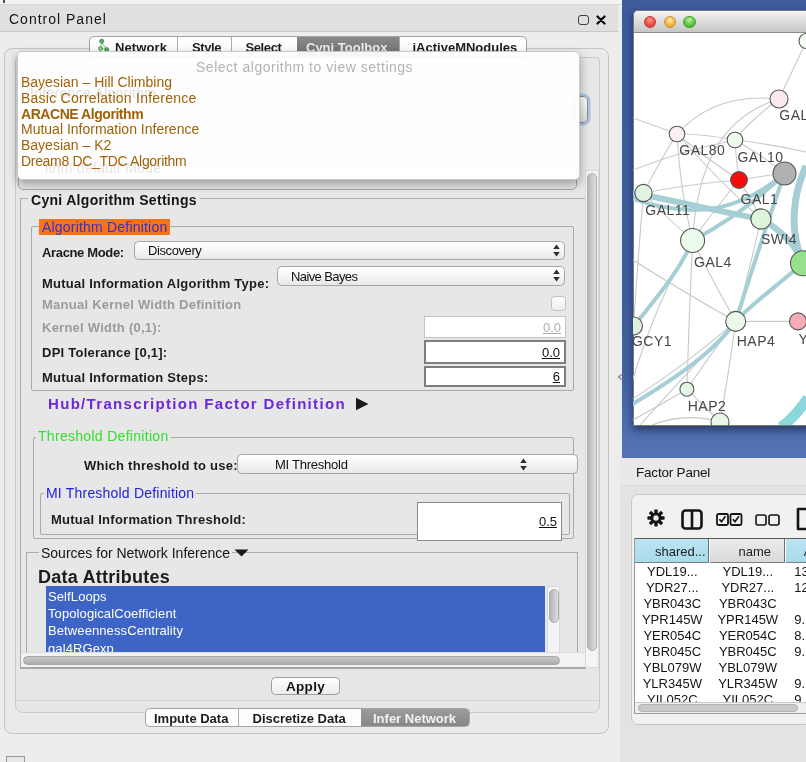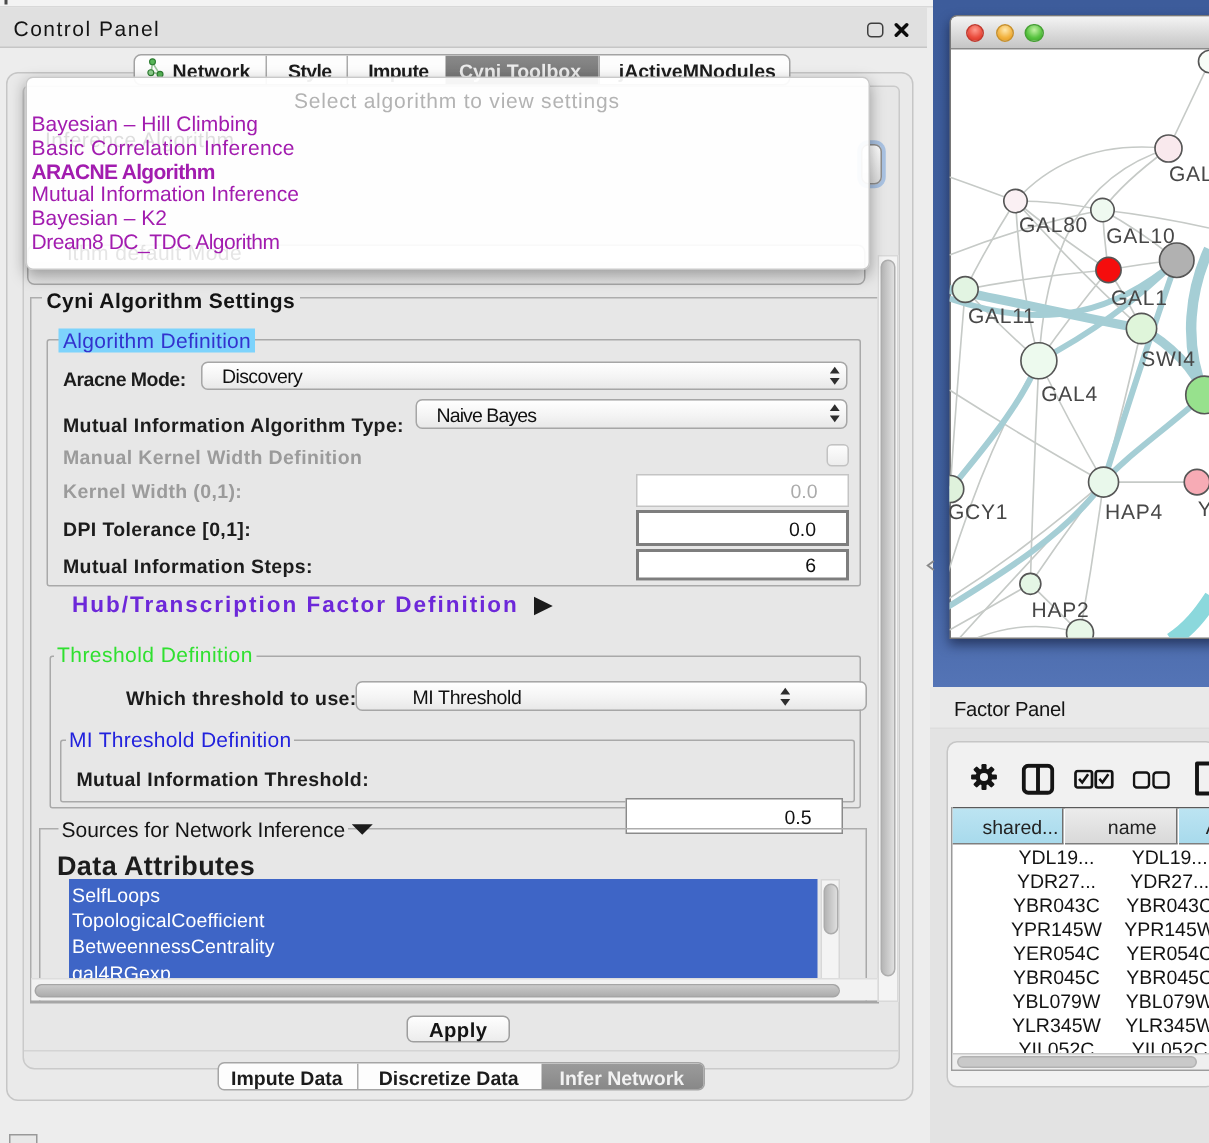--- a/index.html
+++ b/index.html
@@ -5,22 +5,22 @@
   * { margin:0; padding:0; box-sizing:border-box; }
   html,body { width:806px; height:762px; overflow:hidden; font-family:"Liberation Sans", sans-serif; background:#EDEDED; }
   .abs { position:absolute; }
   #stage { position:relative; width:806px; height:762px; }
   .lbl13 { font-size:13px; font-weight:bold; color:#1c1c1c; letter-spacing:0.25px; }
   .t14 { font-size:14px; color:#141414; letter-spacing:0.2px; }
   .combo { position:absolute; background:linear-gradient(#FFFFFF,#F4F4F4 55%,#E8E8E8); border:1px solid #A6A6A6; border-radius:4.5px; font-size:13px; color:#101010; display:flex; align-items:center; }
   .combo::after { content:""; position:absolute; right:6px; top:50%; width:9px; height:12px; transform:translateY(-50%);
      background:
        linear-gradient(to bottom, transparent 0, transparent 0) no-repeat; }
-  .field { position:absolute; background:#FFFFFF; font-size:13px; color:#111; text-align:right; padding-right:20px; display:flex; align-items:center; justify-content:flex-end; }
-  .trow { position:relative; height:16px; line-height:16px;margin-left:32px; }
+  .field { position:absolute; background:#FFFFFF; font-size:13px; color:#111; text-align:right; padding-right:4px; display:flex; align-items:center; justify-content:flex-end;text-decoration:underline; }
+  .trow { position:relative; height:16px; line-height:16px; }
   .trow .c1 { position:absolute; left:0; width:74px; text-align:center; }
   .trow .c2 { position:absolute; left:75px; width:75px; text-align:center; }
   .trow .c3 { position:absolute; left:159px; }
 </style>
 </head>
 <body>
 <div id="stage">
 
   <div class="abs" style="left:0;top:0;width:806px;height:5px;background:#F3F3F3;border-bottom:1px solid #D8D8D8;"></div>
   <div class="abs" style="left:3px;top:0;width:2px;height:3px;background:#4a4a4a;"></div>
@@ -45,31 +45,31 @@
     <div style="position:absolute;left:309.3px;top:0;width:128.2px;height:21px;border-left:1px solid #ABABAB;"></div>
   </div>
   <svg class="abs" style="left:97px;top:37.5px;" width="14" height="15" viewBox="0 0 15 16">
     <path d="M5 4 L4 11 M5 4 L10 12 M4 11 L10 12" stroke="#9ec79e" stroke-width="1.2" fill="none"></path>
     <circle cx="5" cy="3.4" r="2.1" fill="#57b657" stroke="#2e7d32" stroke-width="0.8"></circle>
     <circle cx="3.8" cy="11.2" r="2.1" fill="#8fd08f" stroke="#2e7d32" stroke-width="0.8"></circle>
     <circle cx="10.4" cy="12.3" r="2.1" fill="#57b657" stroke="#2e7d32" stroke-width="0.8"></circle>
   </svg>
   <div class="abs lbl13" style="left:115px;top:40px;letter-spacing:0.1px;">Network</div>
   <div class="abs lbl13" style="left:192px;top:40px;letter-spacing:-0.4px;">Style</div>
-  <div class="abs lbl13" style="left:245.5px;top:40px;letter-spacing:-0.4px;">Impute</div>
+  <div class="abs lbl13" style="left:245.5px;top:40px;letter-spacing:-0.4px;">Select</div>
   <div class="abs lbl13" style="left:306px;top:40px;letter-spacing:0;color:#ECECEC;">Cyni Toolbox</div>
   <div class="abs lbl13" style="left:412.5px;top:40px;letter-spacing:0;">jActiveMNodules</div>
 
   <div class="abs" style="left:18px;top:163px;width:559px;height:27px;background:linear-gradient(#FDFDFD,#E4E4E4);border:1px solid #A8A8A8;border-radius:5px;"></div>
 
   <div class="abs" style="left:20px;top:198px;width:566px;height:470px;border:1px solid #ADADAD;border-right:1px solid #B5B5B5;border-bottom:none;"></div>
   <div class="abs t14" style="left:28px;top:192px;background:#E7E7E7;padding:0 3px;letter-spacing:0.3px;font-weight:bold;">Cyni Algorithm Settings</div>
 
   <div class="abs" style="left:31px;top:226px;width:543px;height:165px;border:1px solid #A9A9A9;border-radius:2px;"></div>
-  <div class="abs t14" style="left:39px;top:219px;background:#7dd3fc;padding:0 3px;color:#3232CE;">Algorithm Definition</div>
+  <div class="abs t14" style="left:39px;top:219px;background:#f97316;padding:0 3px;color:#3232CE;">Algorithm Definition</div>
 
   <div class="abs lbl13" style="left:42px;top:245px;letter-spacing:-0.35px;">Aracne Mode:</div>
   <div class="combo" style="left:134px;top:241px;width:431px;height:19px;">
       <span style="margin-left:13px;letter-spacing:-0.4px;">Discovery</span>
     </div>
   <div class="abs lbl13" style="left:42px;top:266px;letter-spacing:0.25px;margin-top:10px;">Mutual Information Algorithm Type:</div>
   <div class="combo" style="left:277px;top:266px;width:288px;height:20px;">
       <span style="margin-left:13px;letter-spacing:-0.6px;">Naive Bayes</span>
     </div>
   <div class="abs lbl13" style="left:42px;top:297px;color:#9B9B9B;">Manual Kernel Width Definition</div>
@@ -90,21 +90,21 @@
   <div class="abs t14" style="left:36px;top:428px;background:#E7E7E7;padding:0 2px;color:#30E030;letter-spacing:0.3px;">Threshold Definition</div>
 
   <div class="abs lbl13" style="left:84px;top:458px;">Which threshold to use:</div>
   <div class="combo" style="left:237px;top:454px;width:341px;height:20px;padding-left:24px;">
       <span style="margin-left:13px;letter-spacing:-0.25px;">MI Threshold</span>
     </div>
 
   <div class="abs" style="left:40px;top:493px;width:530px;height:42px;border:1px solid #A9A9A9;border-radius:2px;"></div>
   <div class="abs t14" style="left:44px;top:485px;background:#E7E7E7;padding:0 2px;color:#2222DD;">MI Threshold Definition</div>
   <div class="abs lbl13" style="left:51px;top:512px;">Mutual Information Threshold:</div>
-  <div class="field" style="left:417px;top:532px;width:145px;height:24px;border:1.5px solid #8A8A8A;">0.5</div>
+  <div class="field" style="left:417px;top:502px;width:145px;height:39px;border:1.5px solid #8A8A8A;">0.5</div>
 
   <div class="abs" style="left:26px;top:552px;width:552px;height:116px;border:1px solid #A9A9A9;border-top:1px solid #ADADAD;border-bottom:none;"></div>
   <div class="abs t14" style="left:39px;top:545px;background:#E7E7E7;padding:0 2px;letter-spacing:0;">Sources for Network Inference</div>
   <svg class="abs" style="left:234px;top:549px;" width="15" height="8" viewBox="0 0 15 8">
       <path d="M0.5 0.5 L14.5 0.5 L7.5 7.5 Z" fill="#1b1b1b"></path>
     </svg>
   <div class="abs lbl13" style="left:38px;top:567px;font-size:18px;">Data Attributes</div>
 
   <div class="abs" style="left:46px;top:586px;width:499px;height:67px;background:#3E65C6;overflow:hidden;">
     <div style="position:absolute;left:2px;top:1.5px;color:#FFFFFF;font-size:13px;letter-spacing:0.1px;line-height:17.4px;">SelfLoops<br>TopologicalCoefficient<br>BetweennessCentrality<br>gal4RGexp</div>
@@ -145,21 +145,21 @@
       <path d="M4.5 0.5 L7.8 5 L1.2 5 Z" fill="#2d2d2d"></path>
       <path d="M4.5 12.5 L7.8 8 L1.2 8 Z" fill="#2d2d2d"></path>
     </svg>
 
   <div class="abs" style="left:574px;top:96px;width:14px;height:27px;border-radius:5px;box-shadow:0 0 0 2.5px #A9C2E2;background:linear-gradient(#FFFFFF,#DCDCDC);border:1px solid #8E8E8E;"></div>
 
   <div class="abs" style="left:17px;top:51px;width:563px;height:129px;background:rgba(255,255,255,0.93);border:1px solid #C9C9C9;border-radius:5px;box-shadow:0 4px 10px rgba(0,0,0,0.35);"></div>
   <div class="abs" style="left:30px;top:85px;font-size:14px;color:rgba(150,150,150,0.30);letter-spacing:0.3px;">Inference Algorithm</div>
   <div class="abs" style="left:45px;top:160px;font-size:14px;color:rgba(150,150,150,0.25);letter-spacing:0.3px;">ithm default Mode</div>
   <div class="abs" style="left:196px;top:59px;font-size:14px;color:#B3B3B3;letter-spacing:0.52px;">Select algorithm to view settings</div>
-  <div class="abs" style="left:21px;top:75px;font-size:14px;color:#a21caf;letter-spacing:0;line-height:15.8px;">Bayesian – Hill Climbing<br><span style="letter-spacing:0.25px;">Basic Correlation Inference</span><br><b style="letter-spacing:-0.45px;">ARACNE Algorithm</b><br>Mutual Information Inference<br>Bayesian – K2<br><span style="letter-spacing:-0.32px;">Dream8 DC_TDC Algorithm</span></div>
+  <div class="abs" style="left:21px;top:75px;font-size:14px;color:#a16207;letter-spacing:0;line-height:15.8px;">Bayesian – Hill Climbing<br><span style="letter-spacing:0.25px;">Basic Correlation Inference</span><br><b style="letter-spacing:-0.45px;">ARACNE Algorithm</b><br>Mutual Information Inference<br>Bayesian – K2<br><span style="letter-spacing:-0.32px;">Dream8 DC_TDC Algorithm</span></div>
 
   <div class="abs" style="left:633px;top:10px;width:180px;height:415.5px;border:1px solid #787878;border-radius:5px 5px 0 0;box-shadow:0 4px 8px rgba(10,15,40,0.55);overflow:hidden;background:#FFFFFF;">
     <div style="position:absolute;left:0;top:0;width:100%;height:21.5px;background:linear-gradient(#F4F4F4,#C5C5C5);border-bottom:1px solid #8A8A8A;"></div>
     <div style="position:absolute;left:9.5px;top:4.7px;width:12.5px;height:12.5px;border-radius:50%;background:radial-gradient(circle at 50% 30%,#FF9C8F,#EA4B3C 60%,#D43327);border:0.8px solid #C23A2F;"></div>
     <div style="position:absolute;left:29.5px;top:4.7px;width:12.5px;height:12.5px;border-radius:50%;background:radial-gradient(circle at 50% 30%,#FFE9AE,#F2B13C 60%,#E09A23);border:0.8px solid #C8912D;"></div>
     <div style="position:absolute;left:49px;top:4.7px;width:12.5px;height:12.5px;border-radius:50%;background:radial-gradient(circle at 50% 30%,#C2F2A4,#55C23E 60%,#3FA52E);border:0.8px solid #47A135;"></div>
   </div>
   <svg class="abs" style="left:633px;top:32px;" width="173" height="393" viewBox="633 32 173 393">
     <g fill="none" stroke="#C6CAC7" stroke-width="1.1">
       <path d="M806.5,41 Q795,65 779,99"></path>

